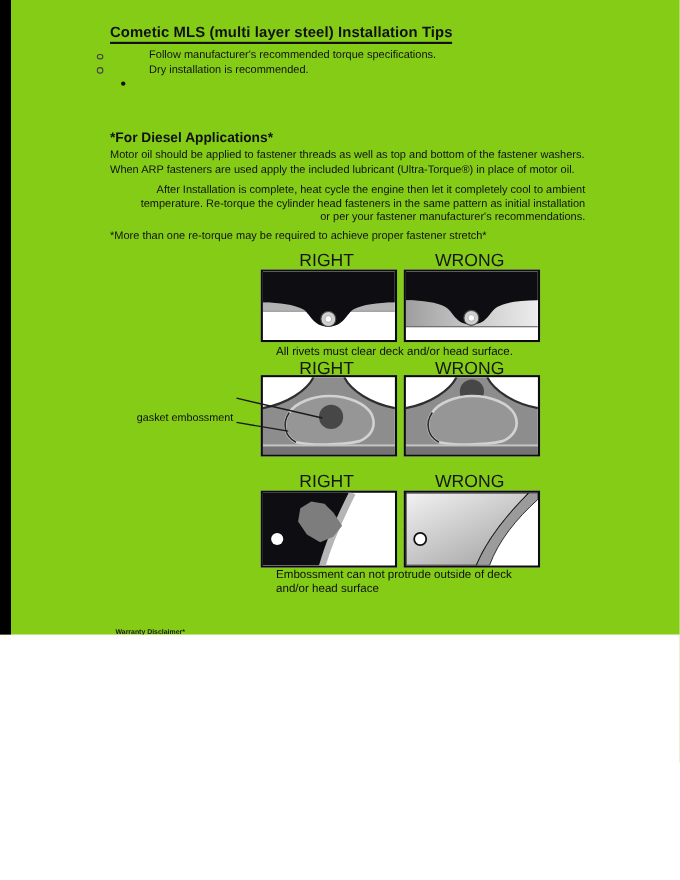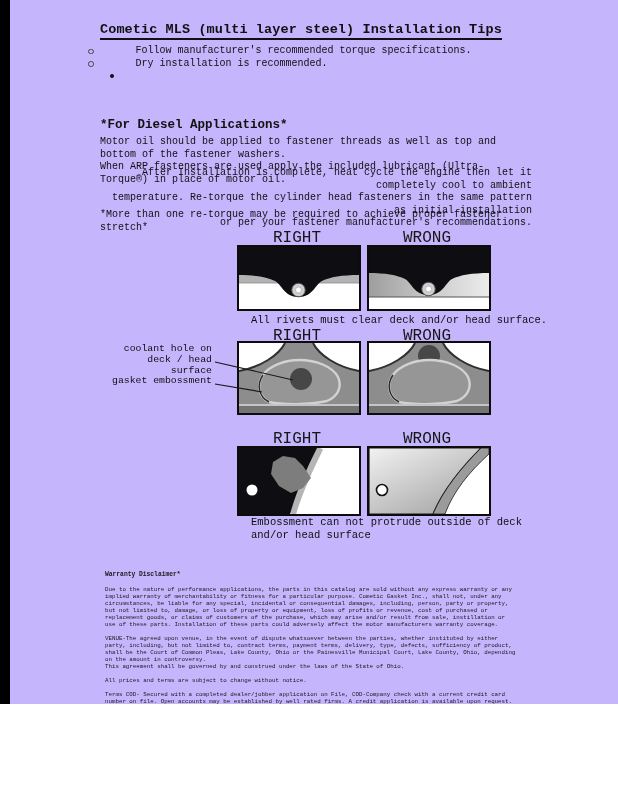--- a/index.html
+++ b/index.html
@@ -1,17 +1,17 @@
 <!DOCTYPE html>
 <html><head>
 <meta charset="utf-8">
 <style>
   html,body{margin:0;padding:0;background:#fff;}
-  .sheet{position:relative;width:618px;height:704px;background:#c4b5fd;overflow:hidden;
-         font-family:Liberation Mono, monospace;color:#111;}
+  .sheet{position:relative;width:618px;height:577px;background:#84cc16;overflow:hidden;
+         font-family:Liberation Sans, sans-serif;color:#111;}
   .left-stripe{position:absolute;left:0;top:0;width:10px;height:800px;background:#000;}
 
   .title{position:absolute;left:100px;top:22px;margin:0;font-size:13.5px;font-weight:bold;
          border-bottom:2px solid #111;padding-bottom:1px;letter-spacing:0.1px;}
 
   .bullets{position:absolute;left:88px;top:45px;width:460px;font-size:10px;line-height:12.6px;}
   .bullet{display:flex;align-items:flex-start;gap:38px;}
   .marker-hollow{flex:none;width:3.5px;height:3.5px;border:1px solid #444;border-radius:50%;
                  margin:3.6px 4px 0 0;}
   .marker-solid{flex:none;width:4px;height:4px;background:#111;border-radius:50%;
@@ -119,22 +119,20 @@
       <path d="M0,0 H120 V26 C103,26 91,28 83,32 C76,36 74,48 59.5,48 C45,48 43,36 36,32 C28,28 16,26 0,26 Z" fill="#0d0d12"></path>
       <circle cx="59.5" cy="42" r="6.8" fill="#cfcfcf" stroke="#4a4a4a" stroke-width="1"></circle>
       <circle cx="59.5" cy="42" r="3" fill="#ffffff" stroke="#9a9a9a" stroke-width="0.6"></circle>
     </svg>
   </div>
   <p class="cap cap1">All rivets must clear deck and/or head surface.</p>
 
   <div class="dg-label lbl-l lbl-r2">RIGHT</div>
   <div class="dg-label lbl-r lbl-r2">WRONG</div>
 
-  <div class="annot annot1">coolant hole on
-deck / head surface</div>
   <div class="annot annot2">gasket embossment</div>
 
   <div class="panel p-l pr2">
     <svg viewBox="0 0 120 70">
       <rect width="120" height="70" fill="#8d8d8d"></rect>
       <path d="M0,0 H46 C40,12 22,24 0,28 Z" fill="#ffffff"></path>
       <path d="M120,0 H74 C80,12 98,24 120,28 Z" fill="#ffffff"></path>
       <path d="M46,0 C40,12 22,24 0,28" fill="none" stroke="#2f2f2f" stroke-width="2"></path>
       <path d="M74,0 C80,12 98,24 120,28" fill="none" stroke="#2f2f2f" stroke-width="2"></path>
       <path d="M30,59 C20,54 17,42 24,32 C30,23 46,17 60,17 C78,17 94,24 99,34 C103,43 100,53 88,58 C70,62 44,62 30,59 Z" fill="#969696" stroke="#d2d2d2" stroke-width="2.4"></path>

